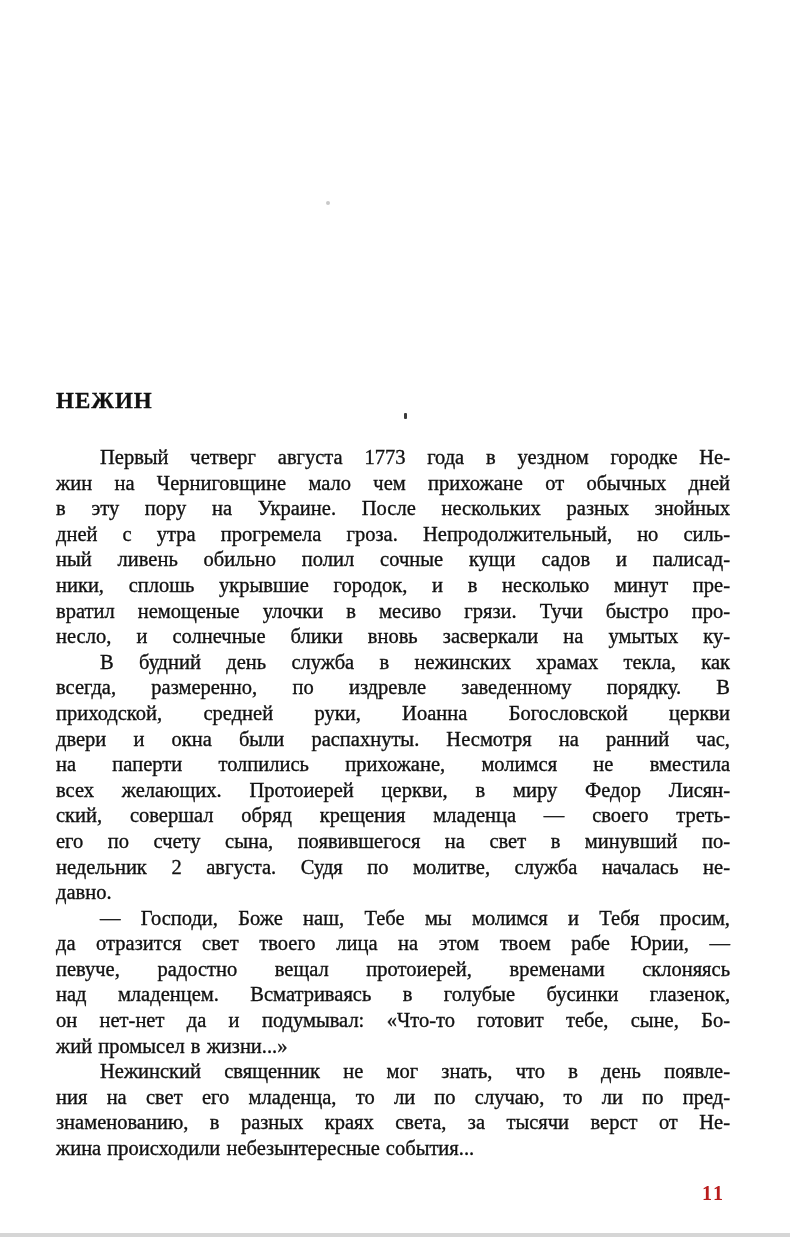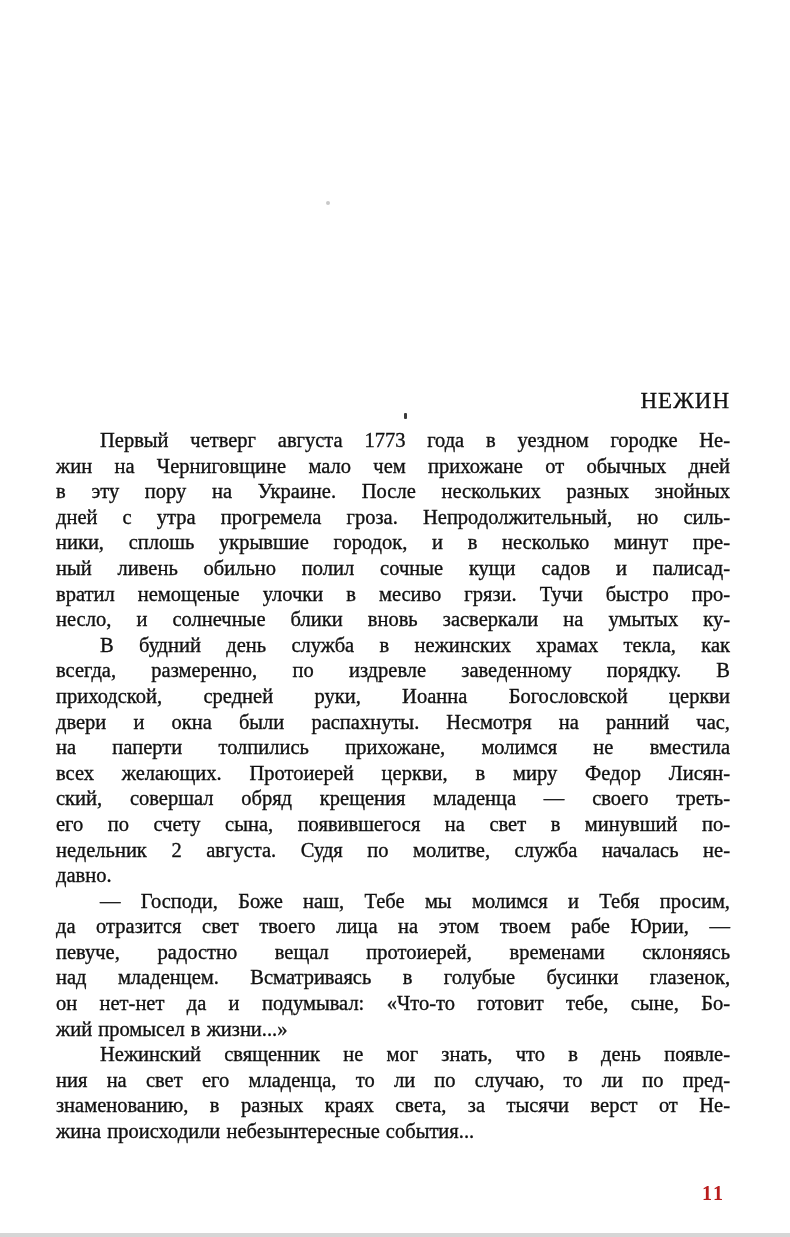--- a/index.html
+++ b/index.html
@@ -15,30 +15,30 @@
     overflow: hidden;
     font-family: "Liberation Serif", "DejaVu Serif", serif;
     color: #111111;
   }
   .title {
     position: absolute;
     top: 388px;
     left: 56px;
     width: 674px;
     margin: 0;
-    text-align: right;
+    text-align: left;
     font-size: 23px;
-    font-weight: normal;
+    font-weight: bold;
     letter-spacing: 1px;
     color: #111111;
     -webkit-text-stroke: 0.3px #111111;
   }
   .text-block {
     position: absolute;
-    top: 428px;
+    top: 445px;
     left: 56px;
     width: 674px;
     font-size: 20.5px;
     line-height: 25.6px;
     -webkit-text-stroke: 0.35px #111111;
     word-spacing: 1px;
   }
   .paragraph { margin: 0; }
   .line {
     text-align: justify;
@@ -95,22 +95,22 @@
 <div class="page">
   <div class="speck speck-top"></div>
   <h1 class="title">НЕЖИН</h1>
   <div class="speck speck-under-title"></div>
   <div class="text-block" id="text-block">
       <div class="paragraph">
         <div class="line first">Первый четверг августа 1773 года в уездном городке Не-</div>
         <div class="line">жин на Черниговщине мало чем прихожане от обычных дней</div>
         <div class="line">в эту пору на Украине. После нескольких разных знойных</div>
         <div class="line">дней с утра прогремела гроза. Непродолжительный, но силь-</div>
+        <div class="line">ный ливень обильно полил сочные кущи садов и палисад-</div>
         <div class="line">ники, сплошь укрывшие городок, и в несколько минут пре-</div>
-        <div class="line">ный ливень обильно полил сочные кущи садов и палисад-</div>
         <div class="line">вратил немощеные улочки в месиво грязи. Тучи быстро про-</div>
         <div class="line">несло, и солнечные блики вновь засверкали на умытых ку-</div>
       </div>
       <div class="paragraph">
         <div class="line first">В будний день служба в нежинских храмах текла, как</div>
         <div class="line">всегда, размеренно, по издревле заведенному порядку. В</div>
         <div class="line">приходской, средней руки, Иоанна Богословской церкви</div>
         <div class="line">двери и окна были распахнуты. Несмотря на ранний час,</div>
         <div class="line">на паперти толпились прихожане, молимся не вместила</div>
         <div class="line">всех желающих. Протоиерей церкви, в миру Федор Лисян-</div>

